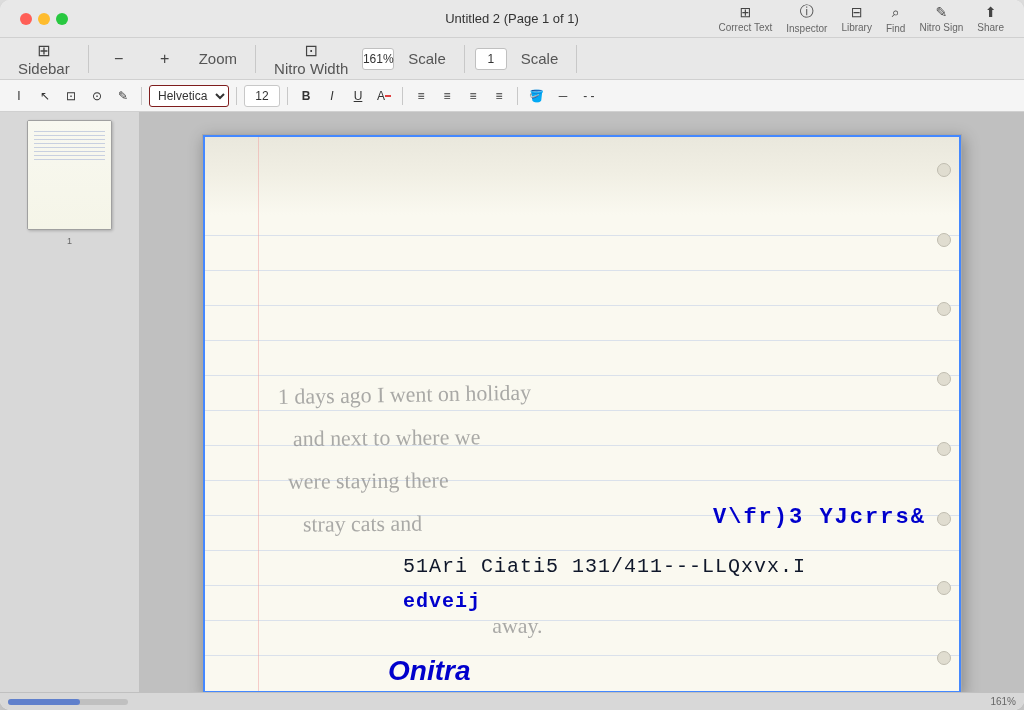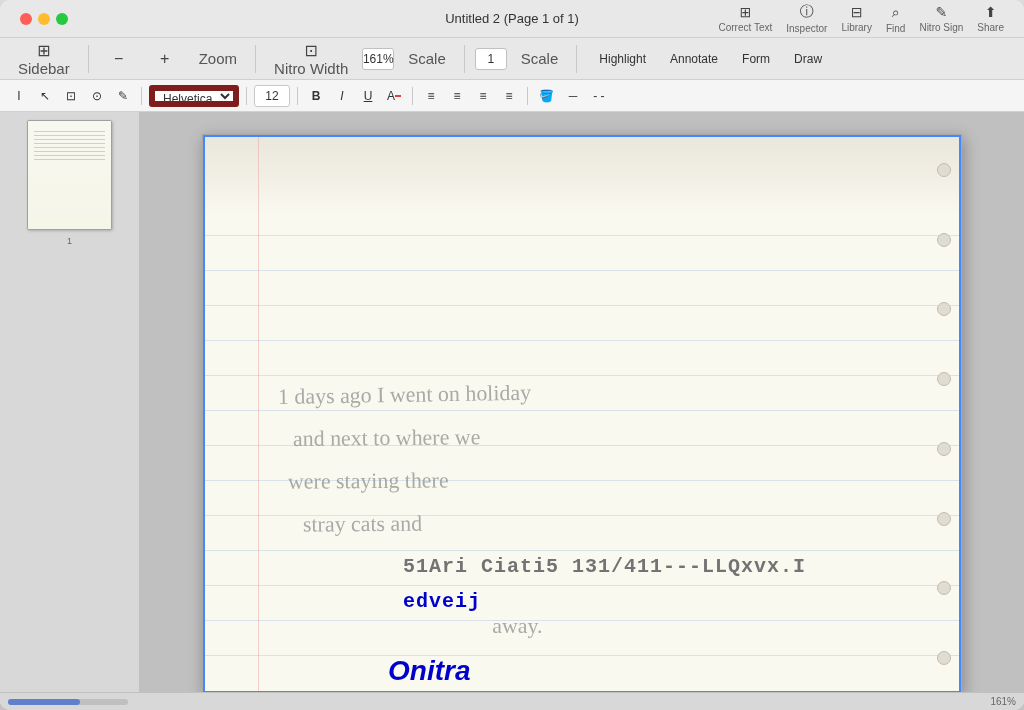--- a/index.html
+++ b/index.html
@@ -148,21 +148,21 @@
       align-items: center;
       justify-content: center;
       border-radius: 3px;
       cursor: pointer;
       font-size: 12px;
       color: #333;
     }
     .fmt-select {
       height: 22px;
       padding: 0 4px;
-      border: 6px solid #7f1d1d;
+      border: 1px solid #7f1d1d;
       border-radius: 3px;
       background: white;
       font-size: 12px;
       color: #333;
       min-width: 80px;
     }
     .fmt-size {
       height: 22px;
       width: 36px;
       border: 1px solid #c8c8c8;
@@ -472,26 +472,20 @@
       <span class="toolbar-item-label">Scale</span>
     </div>
     <div class="toolbar-divider"></div>
     <div class="toolbar-number">
       <span>1</span>
     </div>
     <div class="toolbar-item">
       <span class="toolbar-item-label">Scale</span>
     </div>
     <div class="toolbar-divider"></div>
-    <div class="toolbar-tabs">
-      <div class="toolbar-tab">Highlight</div>
-      <div class="toolbar-tab">Annotate</div>
-      <div class="toolbar-tab">Form</div>
-      <div class="toolbar-tab">Draw</div>
-    </div>
   </div>
 
   <div class="toolbar2">
     <div class="fmt-btn">I</div>
     <div class="fmt-btn">↖</div>
     <div class="fmt-btn">⊡</div>
     <div class="fmt-btn">⊙</div>
     <div class="fmt-btn">✎</div>
     <div class="fmt-divider"></div>
     <select class="fmt-select">
@@ -575,23 +569,24 @@
 
           <text x="90" y="312" font-family="cursive" font-size="22" fill="#888" opacity="0.7" transform="rotate(-0.5, 90, 312)">and    next to   where  we</text>
 
           <text x="85" y="355" font-family="cursive" font-size="22" fill="#888" opacity="0.7" transform="rotate(-0.5, 85, 355)">were  staying  there</text>
 
           <text x="100" y="398" font-family="cursive" font-size="22" fill="#888" opacity="0.7" transform="rotate(-0.5, 100, 398)">stray cats and</text>
 
           <text x="290" y="500" font-family="cursive" font-size="22" fill="#888" opacity="0.7">away.</text>
         </svg>
 
+        <div class="typed-text-1">V\fr)3   YJcrrs&amp;</div>
 
         <div style="position:absolute; top:420px; left:200px;">
-          <span style="font-size:20px; font-weight:bold; color:#737373; font-family:'Courier New',monospace; letter-spacing:1px; white-space:nowrap;">51Ari Ciati5  131/411---LLQxvx.I</span>
+          <span style="font-size:20px; font-weight:normal; color:#0f172a; font-family:'Courier New',monospace; letter-spacing:1px; white-space:nowrap;">51Ari Ciati5  131/411---LLQxvx.I</span>
           
           
         </div>
 
         <div class="typed-text-3">edveij</div>
 
         <div class="typed-text-bottom">Onitra</div>
 
         <div style="position:absolute;top:0;left:0;right:0;bottom:0;border:2px solid #4488ff;pointer-events:none;"></div>
 

